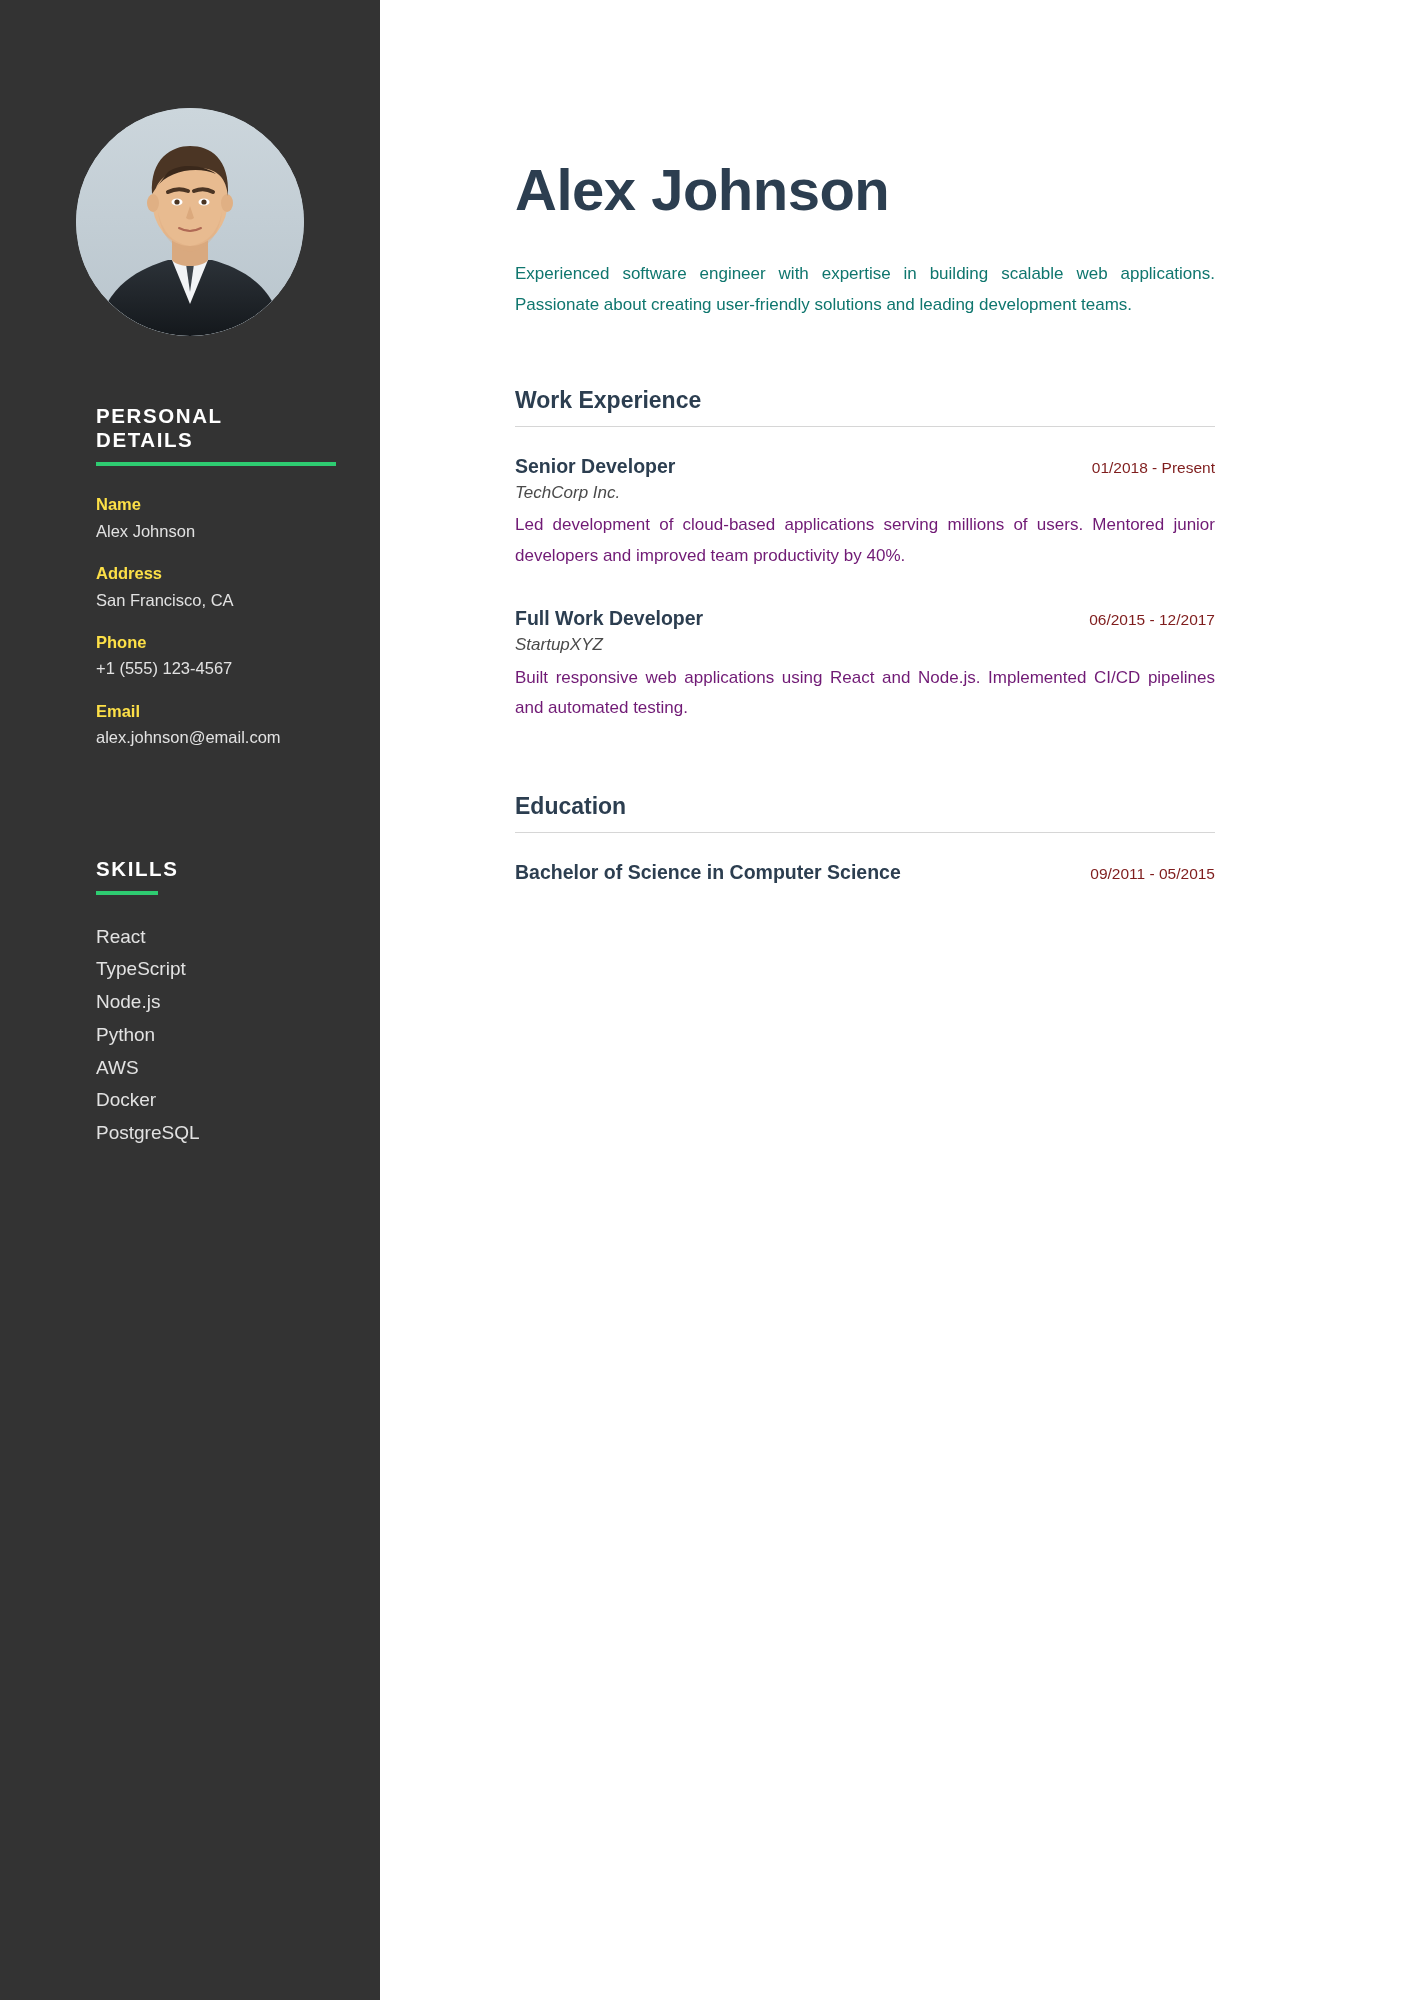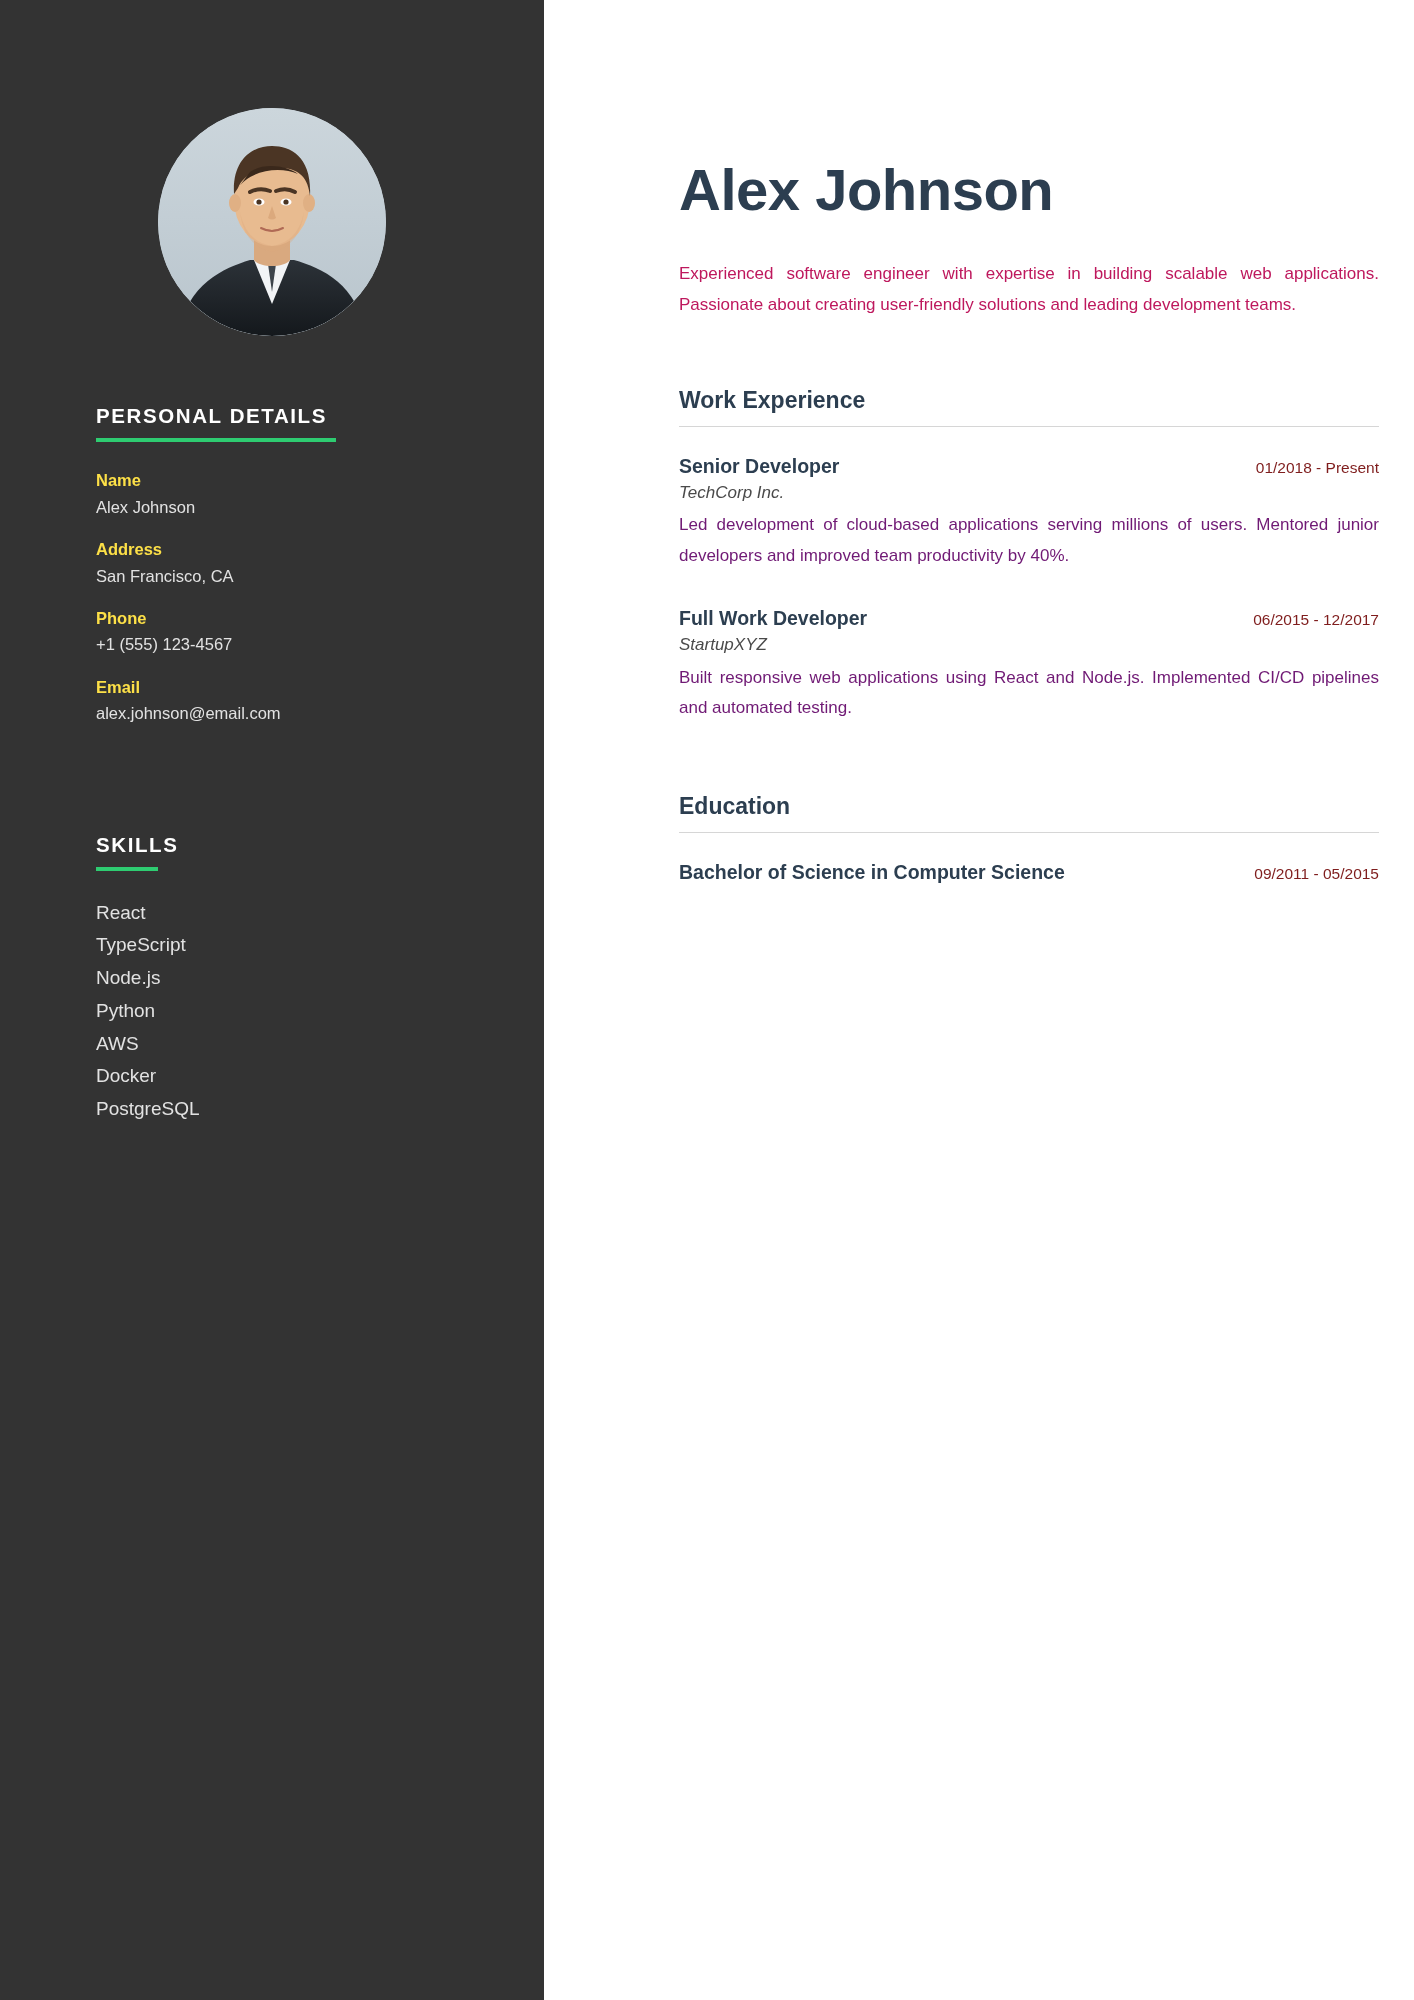--- a/index.html
+++ b/index.html
@@ -12,21 +12,21 @@
   .page {
     position: relative;
     width: 1414px;
     height: 2000px;
     display: flex;
     background: #ffffff;
   }
 
   
   .sidebar {
-    width: 544px;
+    width: 380px;
     background: #333333;
     color: #ffffff;
     padding: 0;
     flex-shrink: 0;
     position: relative;
   }
   .photo-wrap {
     display: flex;
     justify-content: center;
     padding-top: 108px;
@@ -94,21 +94,21 @@
     font-size: 58px;
     font-weight: bold;
     color: #2c3e50;
     letter-spacing: -0.5px;
     line-height: 1.05;
     margin-bottom: 38px;
   }
   .summary {
     font-size: 17px;
     line-height: 1.82;
-    color: #be185d;
+    color: #0f766e;
     text-align: justify;
     margin-bottom: 66px;
   }
 
   .section-title {
     font-size: 23px;
     font-weight: bold;
     color: #2c3e50;
     padding-bottom: 12px;
   }

